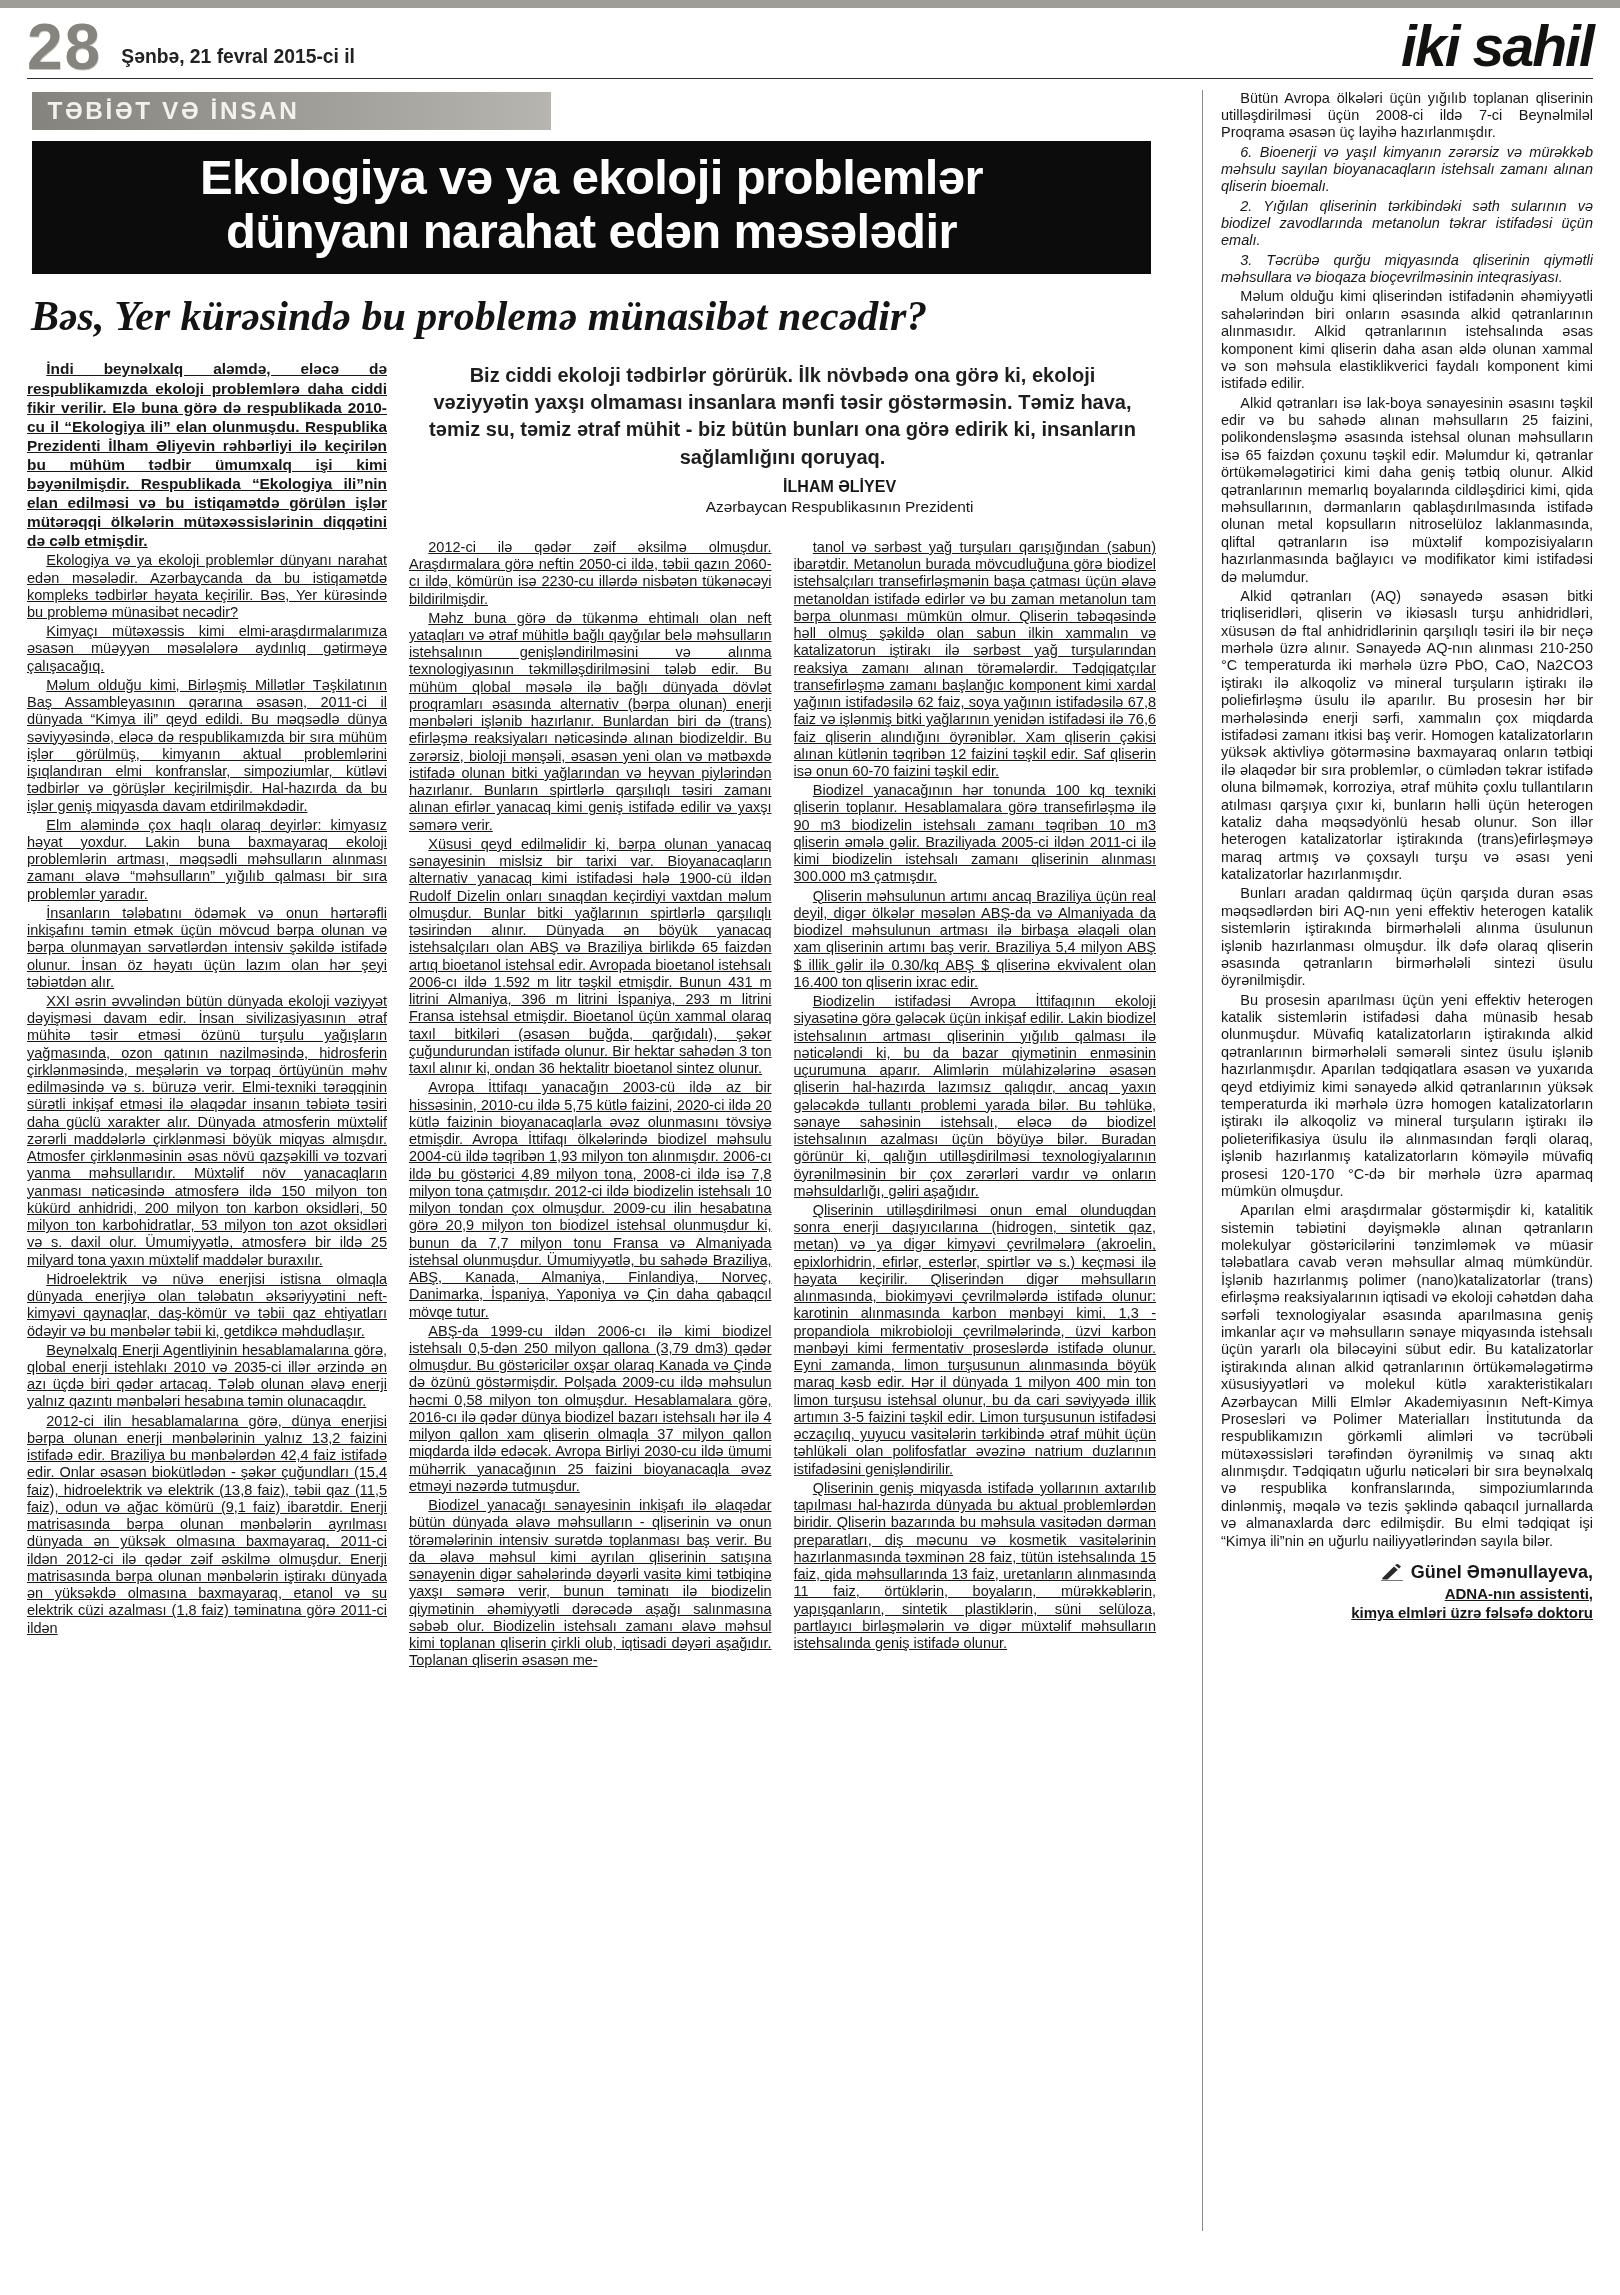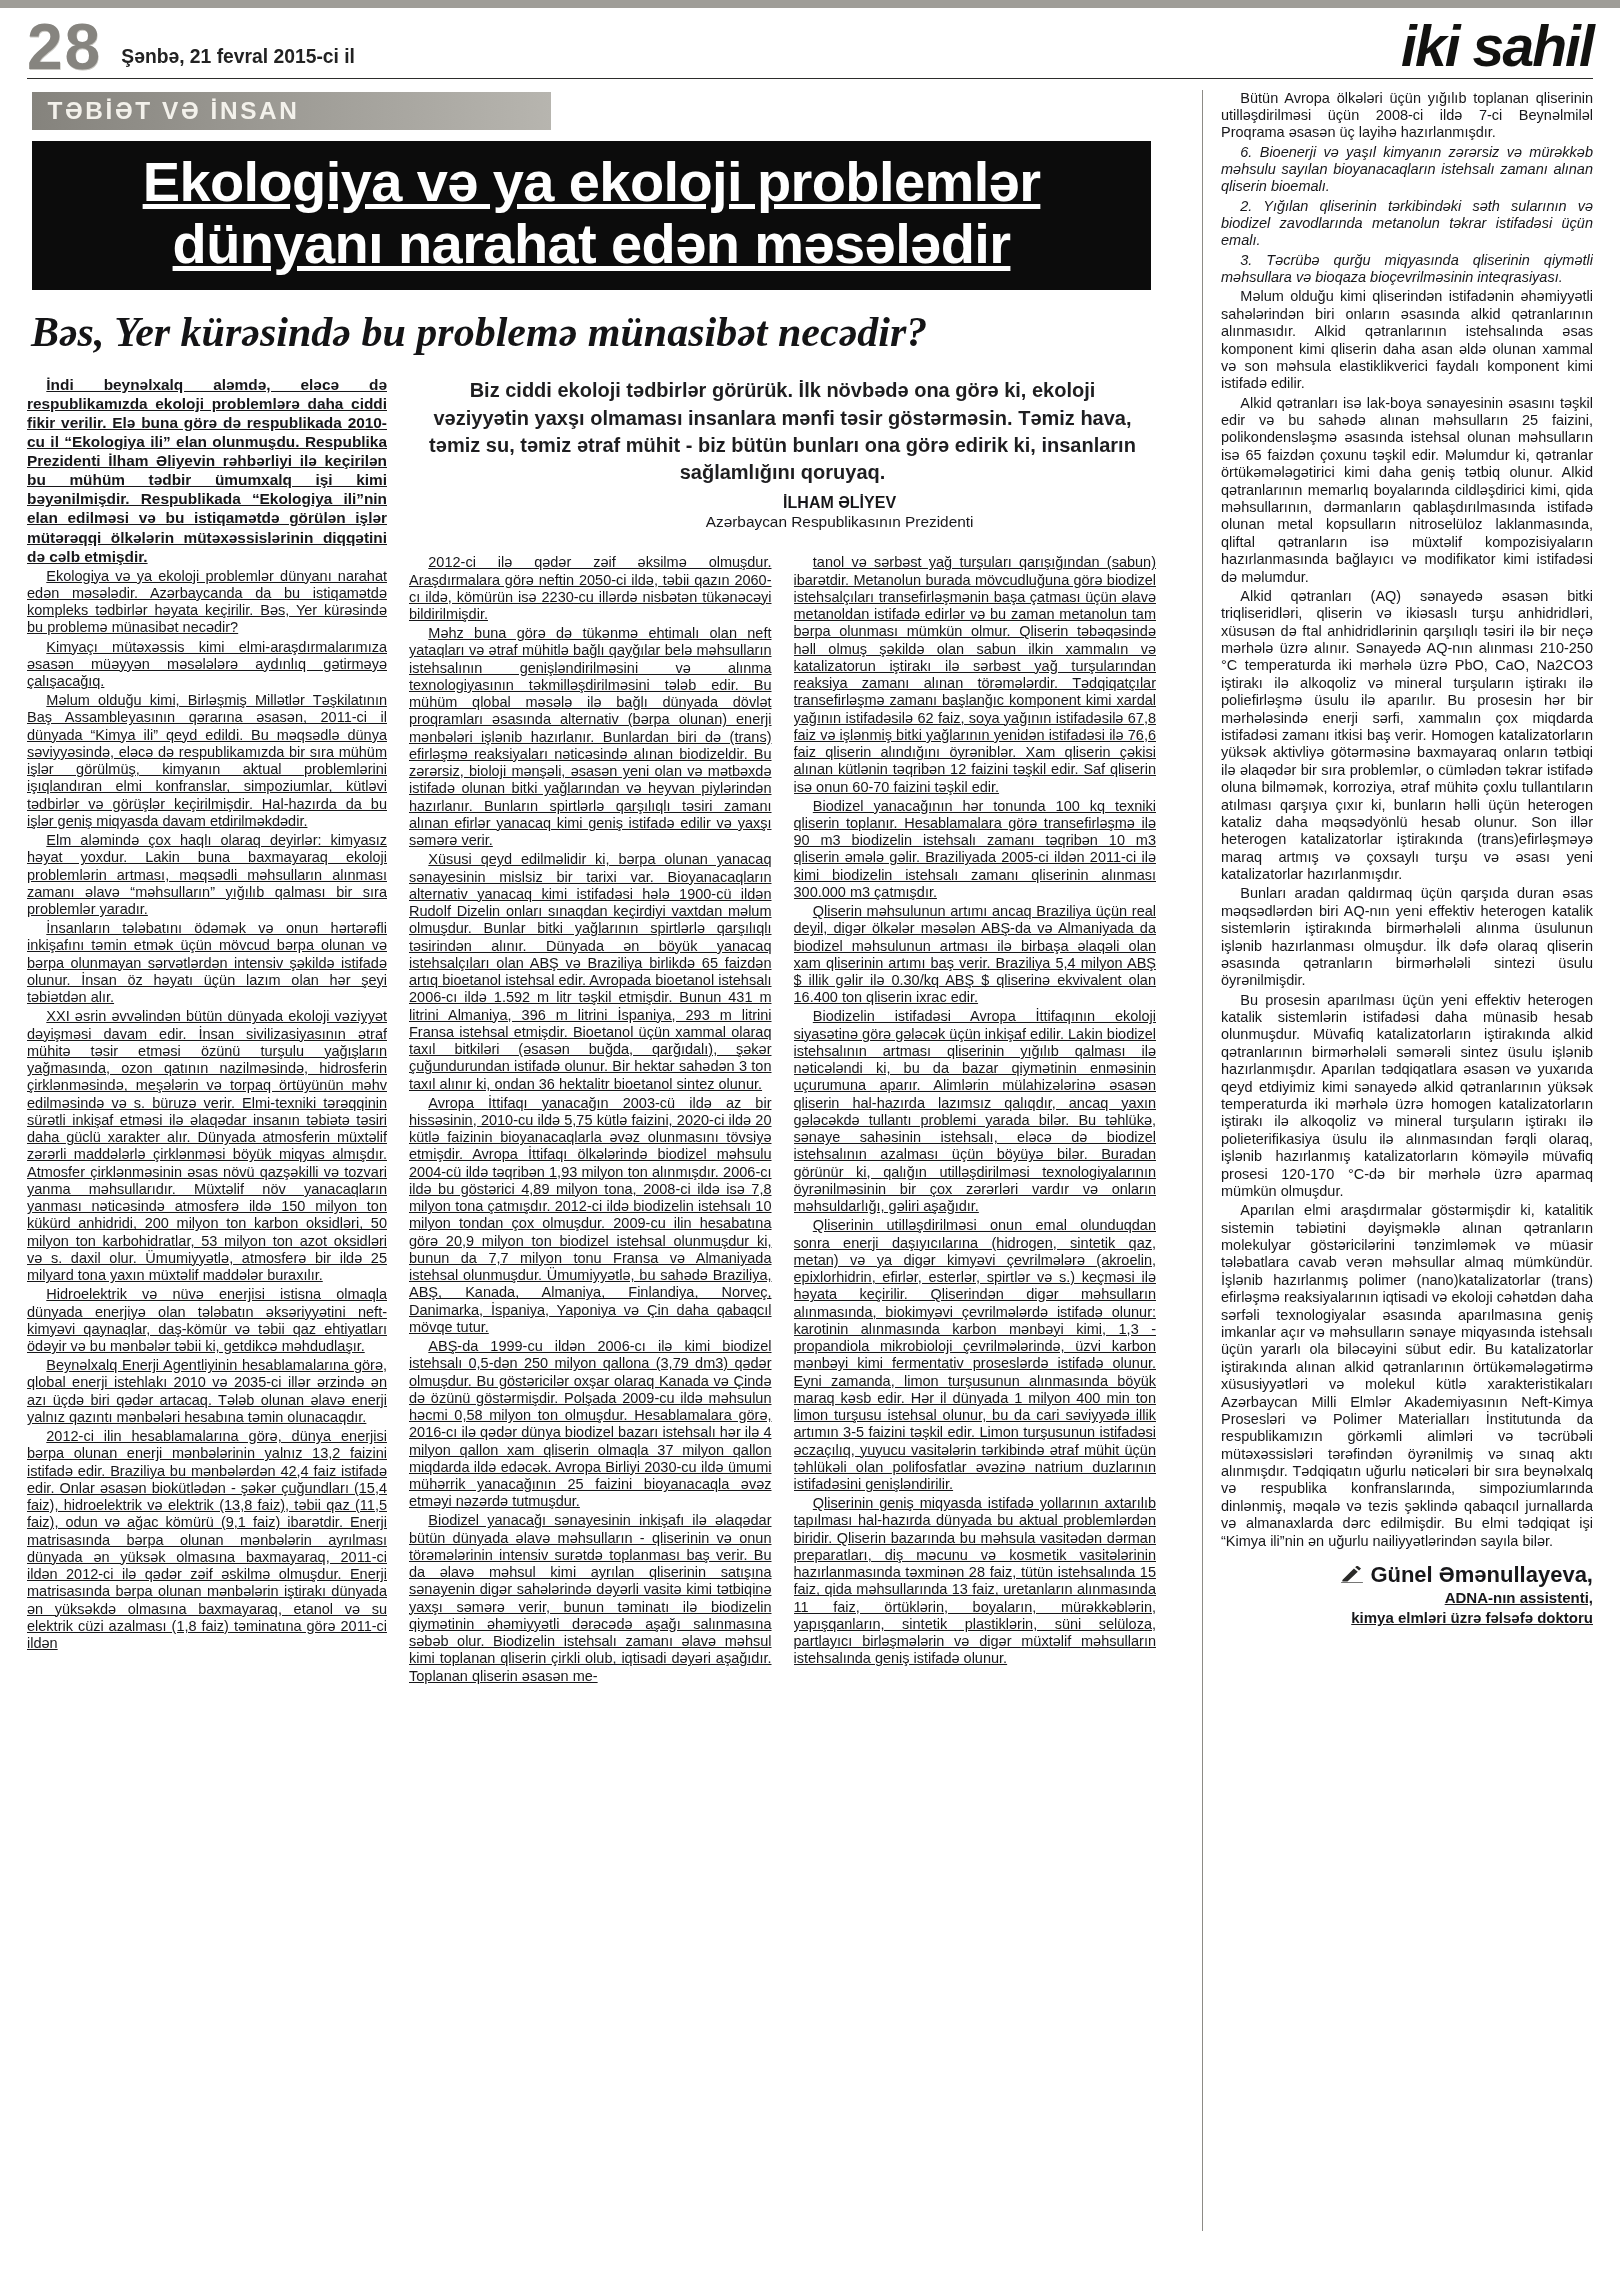--- a/index.html
+++ b/index.html
@@ -22,21 +22,21 @@
   .sidebar { flex:1; margin-left:22px; padding-left:18px; border-left:1.3px solid #8d8b86;
              font-size:14.5px; line-height:1.2; text-align:justify; overflow:hidden; }
   .sidebar p { margin:0 0 1.9px; text-indent:19.3px; }
   .numbered p { font-style:italic; }
   
   .section-tag { width:46%; background:linear-gradient(90deg,#85837d,#b7b5af);
                  color:#f3f1eb; font-size:24.4px; font-weight:bold; letter-spacing:2.6px;
                  padding:5.1px 15.4px; margin:2.6px 0 10.3px 5.1px; }
   .headline-block { background:#0c0c0c; color:#ffffff; text-align:center; margin:0 5.1px;
                     padding:10.3px 7.7px 15.4px; }
-  .headline-line { font-size:56px; font-weight:800; line-height:1.1; letter-spacing:-0.6px;text-decoration:underline; }
+  .headline-line { font-size:49px; font-weight:800; line-height:1.1; letter-spacing:-0.6px; }
   .subhead { font-family:"Liberation Serif", serif; font-style:italic; font-weight:600;
              font-size:42px; margin:18px 3.9px 19.3px; color:#141416; }
   
   .columns { display:flex; align-items:flex-start; }
   .col { font-size:14.5px; line-height:1.19; text-align:justify; overflow:hidden;text-decoration:underline; }
   .col p { margin:0 0 1.9px; text-indent:19.3px; }
   .col-1 { width:360px; flex:none; }
   .lead { font-weight:bold; font-size:15.4px; line-height:1.24; text-align:justify; margin:0 0 10.3px; }
   .col-right-wrap { flex:1; margin-left:22px; }
   .quote-block { padding:2.6px 16.7px 5.1px; margin-bottom:18px; }
@@ -45,21 +45,21 @@
   .quote-attrib { text-align:center; padding-left:16%; }
   .quote-author { font-weight:800; font-size:16px; }
   .quote-author-title { font-size:15.4px; margin-top:1.3px; }
   .cols-23 { display:flex; align-items:flex-start; }
   .cols-23 .col { flex:1; }
   .cols-23 .col + .col { margin-left:22px; }
   
   .signature { margin-top:11.6px; text-align:right; }
   .sig-row { display:flex; justify-content:flex-end; align-items:center; gap:7.7px; }
   .pen-icon svg { width:22px; height:16.7px; display:block; }
-  .sig-name { font-weight:800; font-size:22px; }
+  .sig-name { font-weight:800; font-size:18px; }
   .sig-title { font-size:15px; font-weight:bold; text-decoration:underline; margin-top:1.3px; }
 </style>
 </head>
 <body>
 
 <div class="page">
 
   <header class="page-header">
     <div class="page-number">28</div>
     <div class="page-date">Şənbə, 21 fevral 2015-ci il</div>

